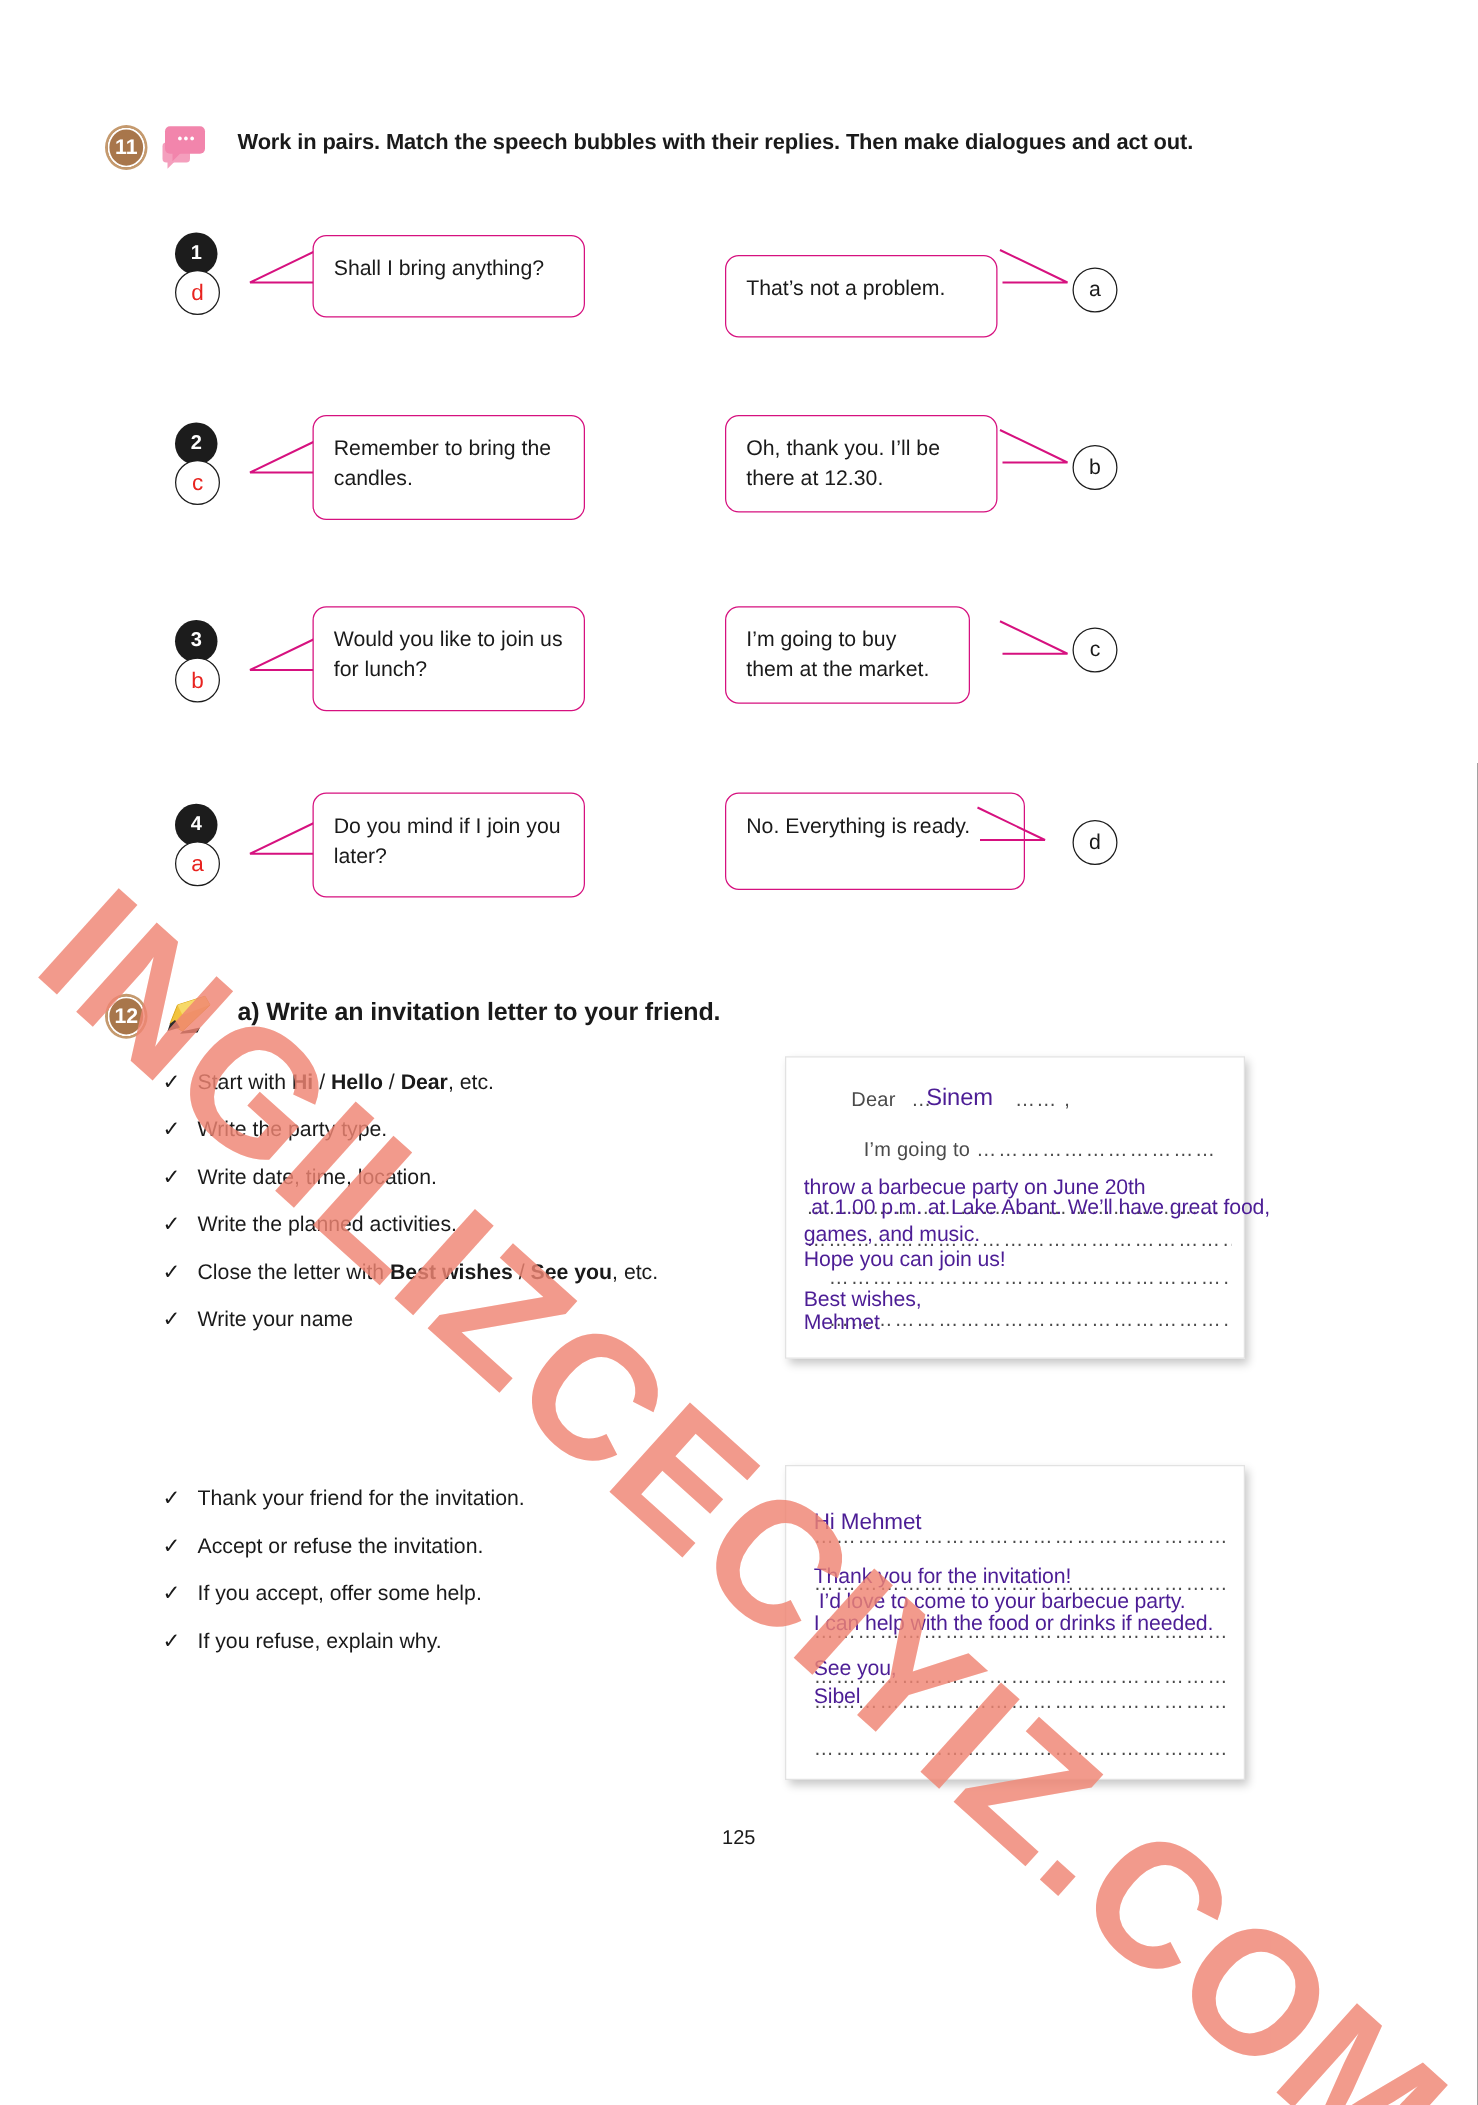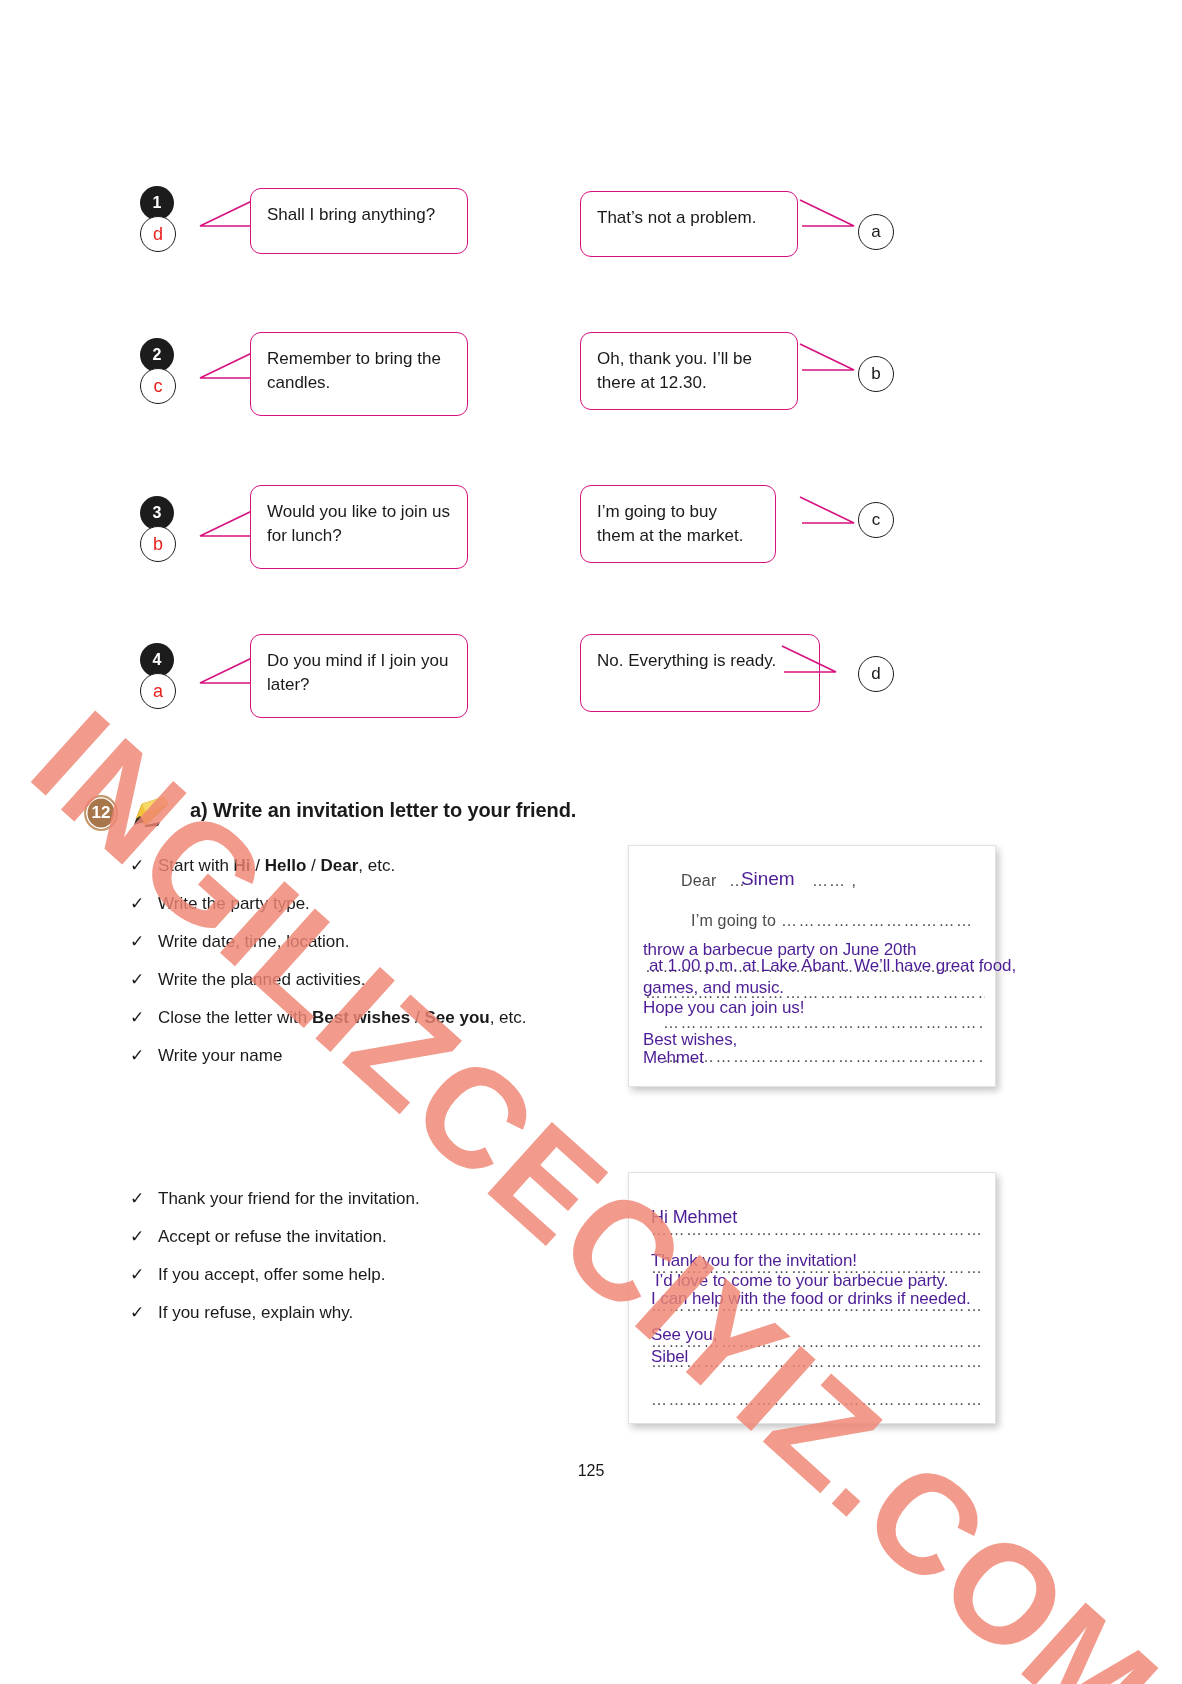--- a/index.html
+++ b/index.html
@@ -237,35 +237,44 @@
     text-align: center;
     font-size: 16px;
     color: #1a1a1a;
   }
 </style>
 </head>
 <body>
 
 <div class="page">
 
+  <div class="ex-head" style="left:84px; top:100px;">
+    <div class="ex-num">11</div>
+    <div class="ex-icon">
+      <div class="bubble-icon-small"></div>
+      <div class="bubble-icon-big"></div>
+      <div class="bubble-dots">•••</div>
+    </div>
+    <div class="ex-title">Work in pairs. Match the speech bubbles with their replies. Then make dialogues and act out.</div>
+  </div>
 
   <div class="match-area">
 
     <div class="num-marker" style="left:140px; top:186px;">
       <div class="num-dot">1</div>
       <div class="ans-dot">d</div>
     </div>
     <svg class="tail-left" style="left:196px; top:196px;" width="64" height="46">
       <polyline points="58,4 4,30 56,30" fill="none" stroke="#d6117f" stroke-width="1.6"></polyline>
     </svg>
     <div class="bubble" style="left:250px; top:188px; width:218px; height:66px;">
       <span>Shall I bring anything?</span>
     </div>
 
-    <div class="bubble" style="left:580px; top:191px; width:218px; height:66px;">
+    <div class="bubble" style="left:580px; top:204px; width:218px; height:66px;">
       <span>That’s not a problem.</span>
     </div>
     <svg class="tail-right" style="left:796px; top:196px;" width="64" height="46">
       <polyline points="4,4 58,30 6,30" fill="none" stroke="#d6117f" stroke-width="1.6"></polyline>
     </svg>
     <div class="letter-circle" style="left:858px; top:214px;">
       <span>a</span>
     </div>
 
     <div class="num-marker" style="left:140px; top:338px;">

